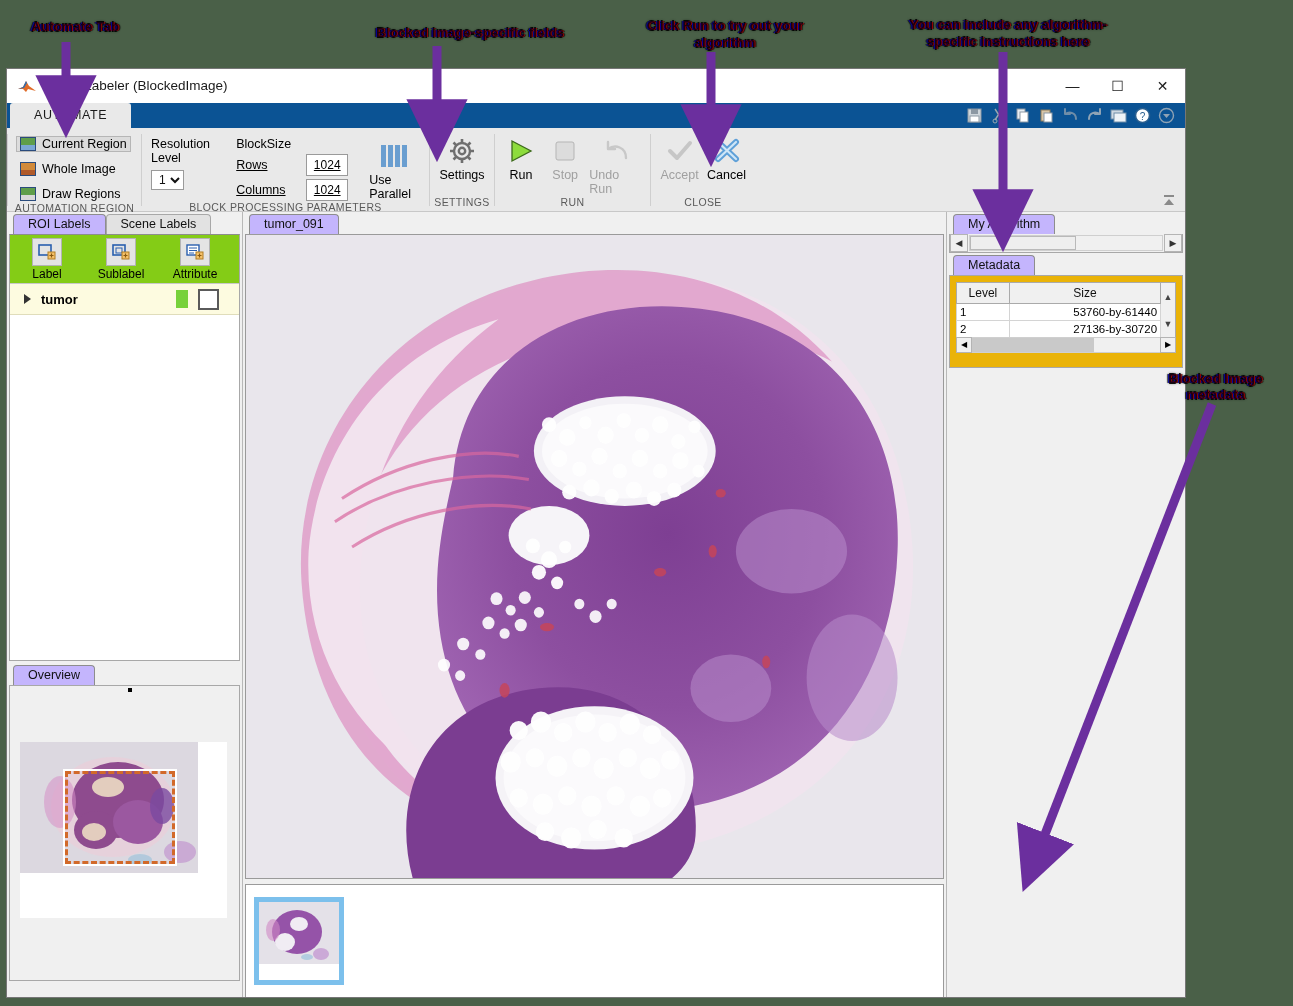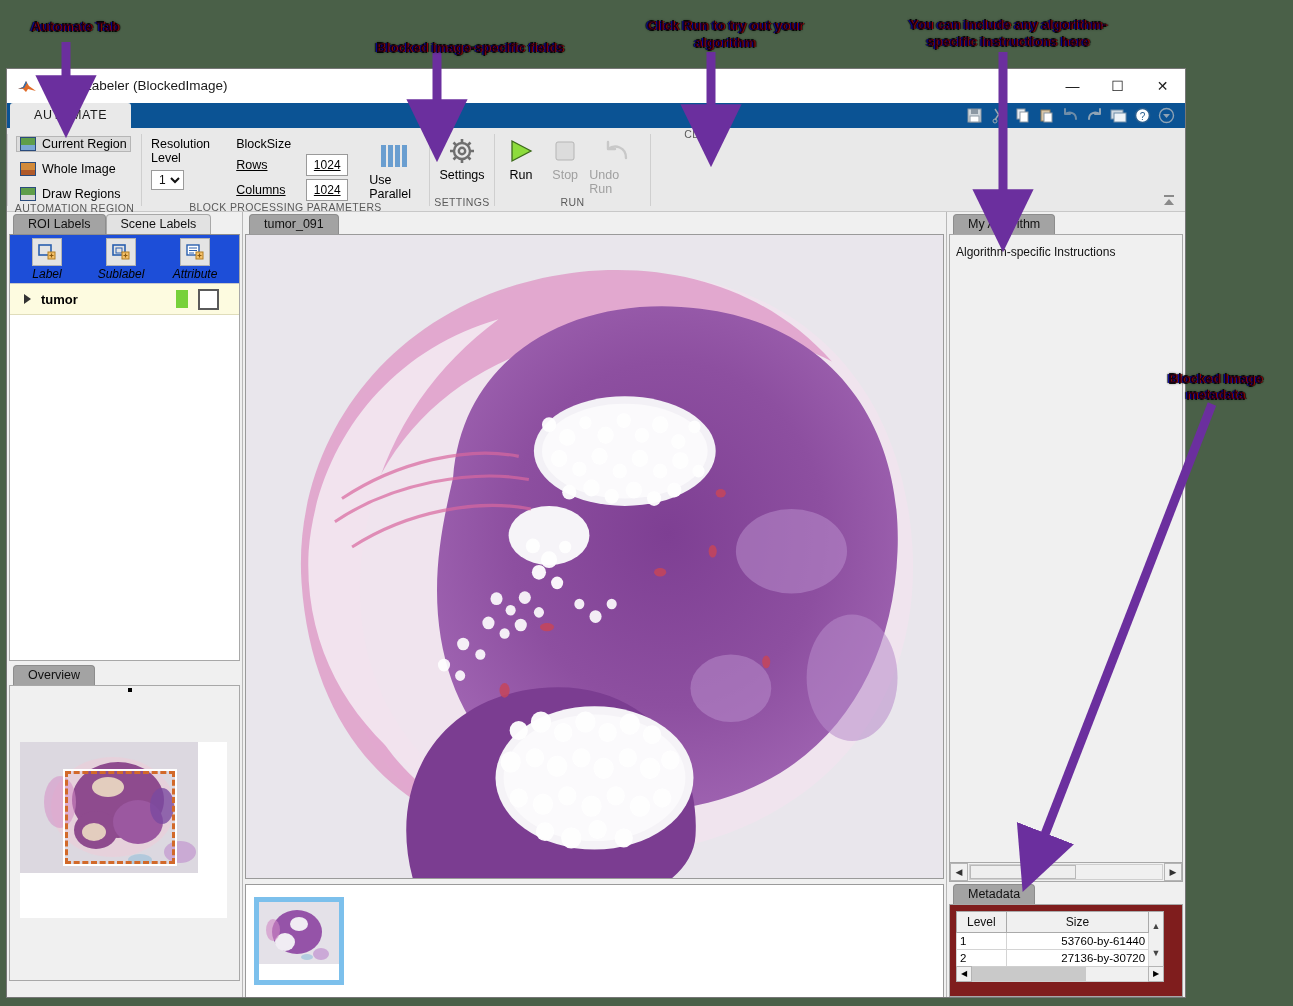--- a/index.html
+++ b/index.html
@@ -128,24 +128,24 @@
 
   
   .leftpanel{width:235px;display:flex;flex-direction:column;background:#f0f0f0;
     border-right:1px solid #b8b8b8;}
   .tabrow{height:22px;display:flex;align-items:flex-end;background:#f0f0f0;padding-left:6px;}
   .ptab{
     height:19px;line-height:19px;padding:0 14px;font-size:12.5px;
     background:#e2e2e2;border:1px solid #a8a8a8;border-bottom:none;
     border-top-left-radius:4px;border-top-right-radius:4px;color:#111;
   }
-  .ptab.act{background:#a3a3a3;border-color:#8d8d8d;}
+  .ptab.act{background:#c4b5fd;border-color:#8d8d8d;}
   .panelframe{flex:1;border:1px solid #a8a8a8;border-top:1px solid #8d8d8d;margin:0 2px 2px 2px;background:#fff;
     display:flex;flex-direction:column;overflow:hidden;}
-  .labeltools{display:flex;background:#1d4ed8;border-bottom:1px solid #c9c9c9;padding:3px 0 2px 0;font-style:italic;}
+  .labeltools{display:flex;background:#84cc16;border-bottom:1px solid #c9c9c9;padding:3px 0 2px 0;}
   .ltool{width:74px;display:flex;flex-direction:column;align-items:center;gap:1px;font-size:12px;}
   .ltool .box{width:28px;height:26px;background:#e4e4e4;border:1px solid #b4b4b4;display:flex;align-items:center;justify-content:center;}
   .labelrow{
     height:30px;display:flex;align-items:center;background:#fdfbe0;
     border-bottom:1px solid #e0ddbb;padding:0 8px;gap:10px;
   }
   .labelrow .tri{width:0;height:0;border-left:7px solid #333;border-top:5px solid transparent;border-bottom:5px solid transparent;margin-left:6px;}
   .labelrow .nm{font-weight:bold;font-size:13px;}
   .labelrow .swatch{width:12px;height:18px;background:#77d13a;margin-left:auto;}
   .labelrow .chk{width:17px;height:17px;border:2px solid #5a5a5a;background:#fff;margin-right:12px;}
@@ -164,21 +164,21 @@
 
   
   .rightpanel{width:238px;display:flex;flex-direction:column;background:#f0f0f0;border-left:1px solid #b8b8b8;}
   .algframe{flex:1;border:1px solid #a8a8a8;margin:0 2px 0 2px;background:#f0f0f0;position:relative;}
   .alg-txt{padding:10px 6px;font-size:12px;color:#111;}
   .hscroll{height:18px;display:flex;align-items:center;border:1px solid #a8a8a8;border-top:none;margin:0 2px;background:#f0f0f0;}
   .hs-btn{width:16px;height:16px;display:flex;align-items:center;justify-content:center;border:1px solid #b4b4b4;background:#f0f0f0;font-size:9px;color:#333;}
   .hs-track{flex:1;height:14px;background:#f0f0f0;border:1px solid #cfcfcf;margin:0 1px;display:flex;}
   .hs-thumb{width:54%;background:#eeeeee;border:1px solid #b9b9b9;}
   .metapanel{height:118px;display:flex;flex-direction:column;}
-  .metaframe{flex:1;border:1px solid #a8a8a8;margin:0 2px 3px 2px;background:#7f1d1d;padding:6px 18px 4px 6px;}
+  .metaframe{flex:1;border:1px solid #a8a8a8;margin:0 2px 3px 2px;background:#eab308;padding:6px 6px 4px 6px;}
   table.meta{width:100%;border-collapse:collapse;font-size:11.5px;background:#fff;}
   table.meta th{
     background:#f0f0f0;border:1px solid #aaa;font-weight:normal;height:18px;color:#111;font-size:12px;
   }
   table.meta td{border:1px solid #d4d4d4;height:16px;padding:0 3px;font-size:11.5px;}
   table.meta td.sz{text-align:right;}
   .metawrap{display:flex;}
   .metascroll{width:15px;display:flex;flex-direction:column;border:1px solid #aaa;border-left:none;background:#f0f0f0;}
   .metascroll div{flex:1;display:flex;align-items:center;justify-content:center;font-size:9px;color:#444;}
   .metahs{display:flex;align-items:center;height:15px;margin-top:-1px;}
@@ -203,21 +203,21 @@
   <path d="M437,46 L437,128" stroke="#6b2f9e" stroke-width="9" fill="none" marker-end="url(#ah)"></path>
 
   <path d="M711,52 L711,133" stroke="#6b2f9e" stroke-width="9" fill="none" marker-end="url(#ah)"></path>
 
   <path d="M1003,52 L1003,218" stroke="#6b2f9e" stroke-width="9" fill="none" marker-end="url(#ah)"></path>
 
   <path d="M1212,404 L1035,860" stroke="#6b2f9e" stroke-width="9" fill="none" marker-end="url(#ah)"></path>
 </svg>
 
 <div class="anno" style="left:20px;top:19px;width:110px;z-index:60">Automate Tab</div>
-<div class="anno" style="left:372px;top:40px;width:196px;z-index:60">Blocked image-specific fields</div>
+<div class="anno" style="left:372px;top:25px;width:196px;z-index:60">Blocked image-specific fields</div>
 <div class="anno" style="left:640px;top:18px;width:170px;z-index:60">Click  Run to try out your</div>
 <div class="anno" style="left:640px;top:35px;width:170px;z-index:60">algorithm</div>
 <div class="anno" style="left:893px;top:17px;width:230px;z-index:60">You can include any algorithm-</div>
 <div class="anno" style="left:893px;top:34px;width:230px;z-index:60">specific instructions here</div>
 <div class="anno" style="left:1163px;top:371px;width:105px;z-index:60">Blocked Image</div>
 <div class="anno" style="left:1163px;top:387px;width:105px;z-index:60">metadata</div>
 
 <div class="win">
 
   <div class="titlebar">
@@ -404,20 +404,39 @@
               </svg>
           </span>
           <span>Undo Run</span>
         </div>
       </div>
       <div class="glabel">RUN</div>
     </div>
     <div class="rsep"></div>
 
     <div class="rgroup" style="width:104px">
+      <div class="gbody" style="justify-content:center;gap:2px">
+        <div class="bigbtn dis" style="width:50px">
+          <span class="gl">
+            <svg width="28" height="26" viewBox="0 0 28 26">
+                <path d="M4,13 L11,20 L24,5" stroke="#c6c6c6" stroke-width="4" fill="none" stroke-linecap="round" stroke-linejoin="round"></path>
+              </svg>
+          </span>
+          <span>Accept</span>
+        </div>
+        <div class="bigbtn" style="width:50px">
+          <span class="gl">
+            <svg width="28" height="26" viewBox="0 0 28 26">
+              <path d="M5,4 L23,21 M23,4 L5,21" stroke="#5fa0d8" stroke-width="6" stroke-linecap="round"></path>
+              <path d="M5,4 L23,21 M23,4 L5,21" stroke="#cfe6f7" stroke-width="2.2" stroke-linecap="round"></path>
+            </svg>
+          </span>
+          <span>Cancel</span>
+        </div>
+      </div>
       <div class="glabel">CLOSE</div>
     </div>
 
     <div class="collapse">
       <svg width="16" height="14" viewBox="0 0 16 14">
           <rect x="3" y="1" width="10" height="2" fill="#8a8a8a"></rect>
           <path d="M3,11 L8,5 L13,11 z" fill="#8a8a8a"></path>
         </svg>
     </div>
   </div>
@@ -646,23 +665,20 @@
             <ellipse cx="48" cy="55" rx="6" ry="3" fill="#7fb8d8" opacity=".5"></ellipse>
           </svg>
         </div>
       </div>
     </div>
 
     <div class="rightpanel">
       <div class="tabrow">
         <div class="ptab act">My Algorithm</div>
       </div>
-      <div class="algframe">
-        <div class="alg-txt">Algorithm-specific Instructions</div>
-      </div>
       <div class="hscroll">
         <span class="hs-btn">◀</span>
         <span class="hs-track">
             <span class="hs-thumb"></span>
           </span>
         <span class="hs-btn">▶</span>
       </div>
       <div class="metapanel">
         <div class="tabrow">
           <div class="ptab act">Metadata</div>

